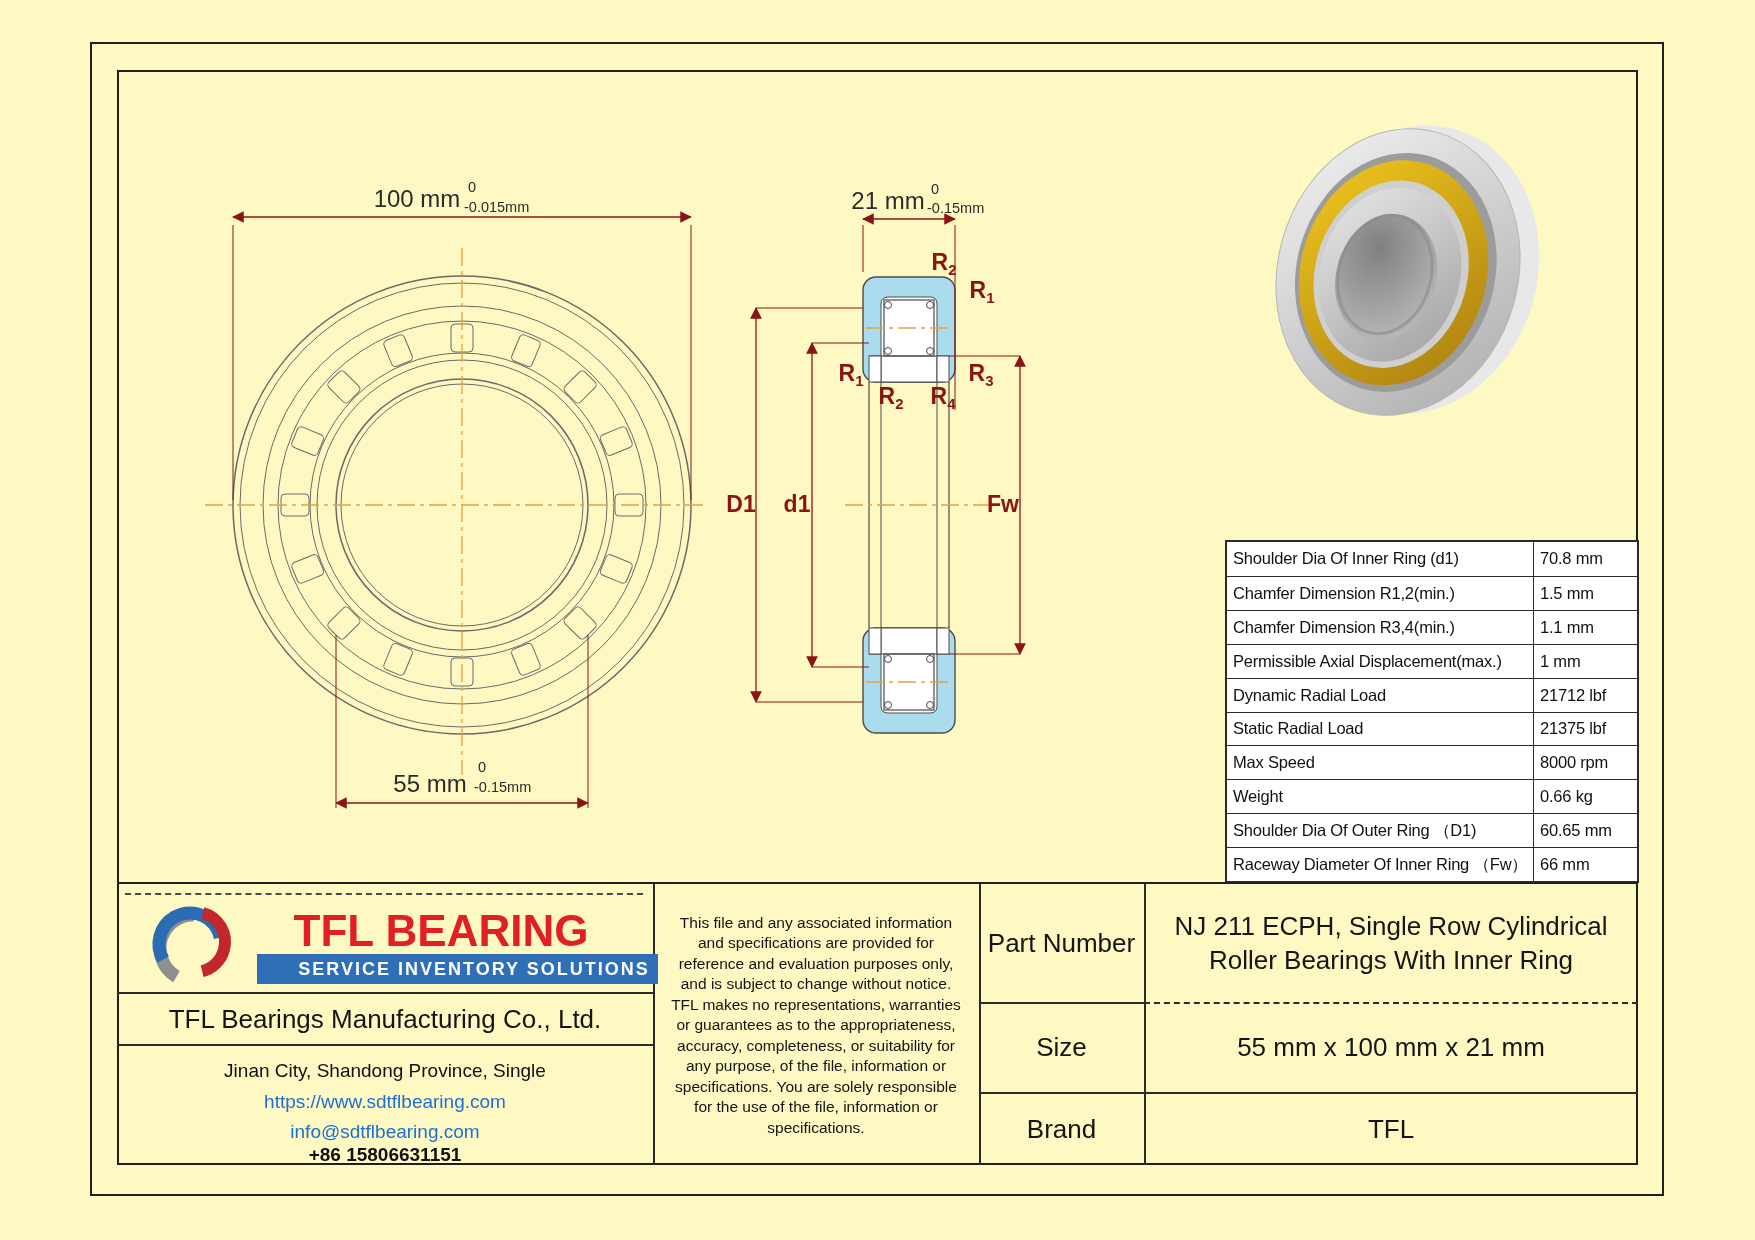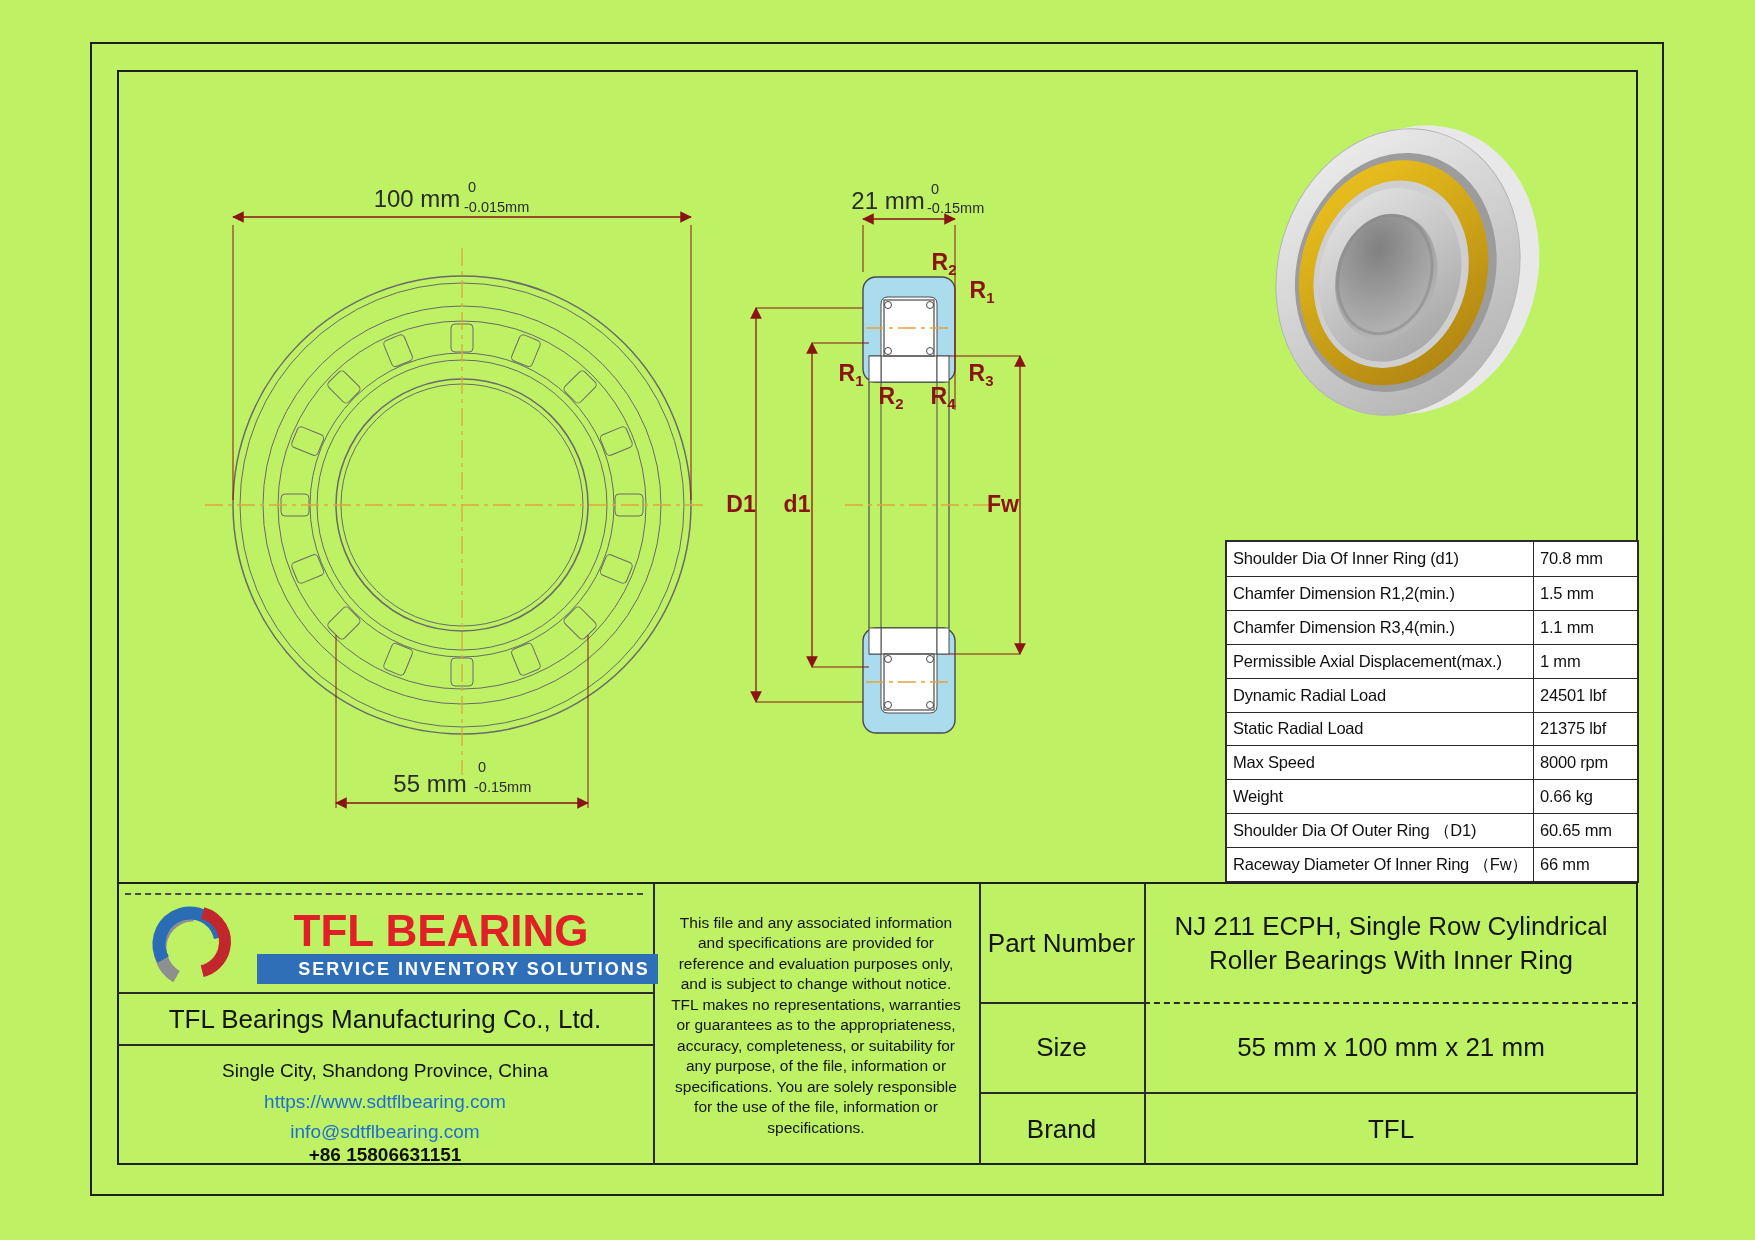--- a/index.html
+++ b/index.html
@@ -1,16 +1,16 @@
 <!DOCTYPE html>
 <html><head>
 <meta charset="utf-8">
 <style>
   html,body{margin:0;padding:0;background:#ffffff;}
-  .page{position:relative;width:1755px;height:1240px;background:#bef264;overflow:hidden;
+  .page{position:relative;width:1755px;height:1240px;background:#fef9c3;overflow:hidden;
         font-family:"Liberation Sans",sans-serif;color:#111;}
   .outer-frame{position:absolute;left:90px;top:42px;width:1574px;height:1154px;
         border:2px solid #1f1f1f;box-sizing:border-box;}
   .inner-frame{position:absolute;left:117px;top:70px;width:1521px;height:1095px;
         border:2px solid #1f1f1f;box-sizing:border-box;}
   svg{position:absolute;left:0;top:0;}
   
   .spec-table{position:absolute;left:1225px;top:540px;width:414px;height:343px;
         border:2px solid #2b2b2b;box-sizing:border-box;display:grid;
         grid-template-rows:repeat(10,1fr);background:#fff;}
@@ -258,21 +258,21 @@
     <div class="spec-row">
         <div class="spec-label">Chamfer Dimension R3,4(min.)</div>
         <div class="spec-value">1.1 mm</div>
       </div>
     <div class="spec-row">
         <div class="spec-label">Permissible Axial Displacement(max.)</div>
         <div class="spec-value">1 mm</div>
       </div>
     <div class="spec-row">
         <div class="spec-label">Dynamic Radial Load</div>
-        <div class="spec-value">24501 lbf</div>
+        <div class="spec-value">21712 lbf</div>
       </div>
     <div class="spec-row">
         <div class="spec-label">Static Radial Load</div>
         <div class="spec-value">21375 lbf</div>
       </div>
     <div class="spec-row">
         <div class="spec-label">Max Speed</div>
         <div class="spec-value">8000 rpm</div>
       </div>
     <div class="spec-row">
@@ -308,21 +308,21 @@
           <circle cx="64" cy="50" r="30" stroke="#c3272e" stroke-width="12" pathLength="100" stroke-dasharray="42 58" transform="rotate(-75 64 50)"></circle>
         </g>
       </svg>
       <div class="logo-text">TFL BEARING</div>
       <div class="logo-banner">SERVICE INVENTORY SOLUTIONS</div>
     </div>
 
     <div class="tb-cell company-cell">TFL Bearings Manufacturing Co., Ltd.</div>
 
     <div class="tb-cell address-cell">
-      <div>Single City, Shandong Province, China</div>
+      <div>Jinan City, Shandong Province, Single</div>
       <div class="link">https://www.sdtflbearing.com</div>
       <div class="link">info@sdtflbearing.com</div>
       <div style="font-weight:bold;">+86 15806631151</div>
     </div>
 
     <div class="tb-cell disclaimer-cell">This file and any associated information and specifications are provided for reference and evaluation purposes only, and is subject to change without notice. TFL makes no representations, warranties or guarantees as to the appropriateness, accuracy, completeness, or suitability for any purpose, of the file, information or specifications.  You are solely responsible for the use of the file, information or specifications.</div>
 
     <div class="tb-cell pn-label tb-center">Part Number</div>
     <div class="tb-cell pn-value tb-center">NJ 211 ECPH, Single Row Cylindrical
 Roller Bearings With Inner Ring</div>

